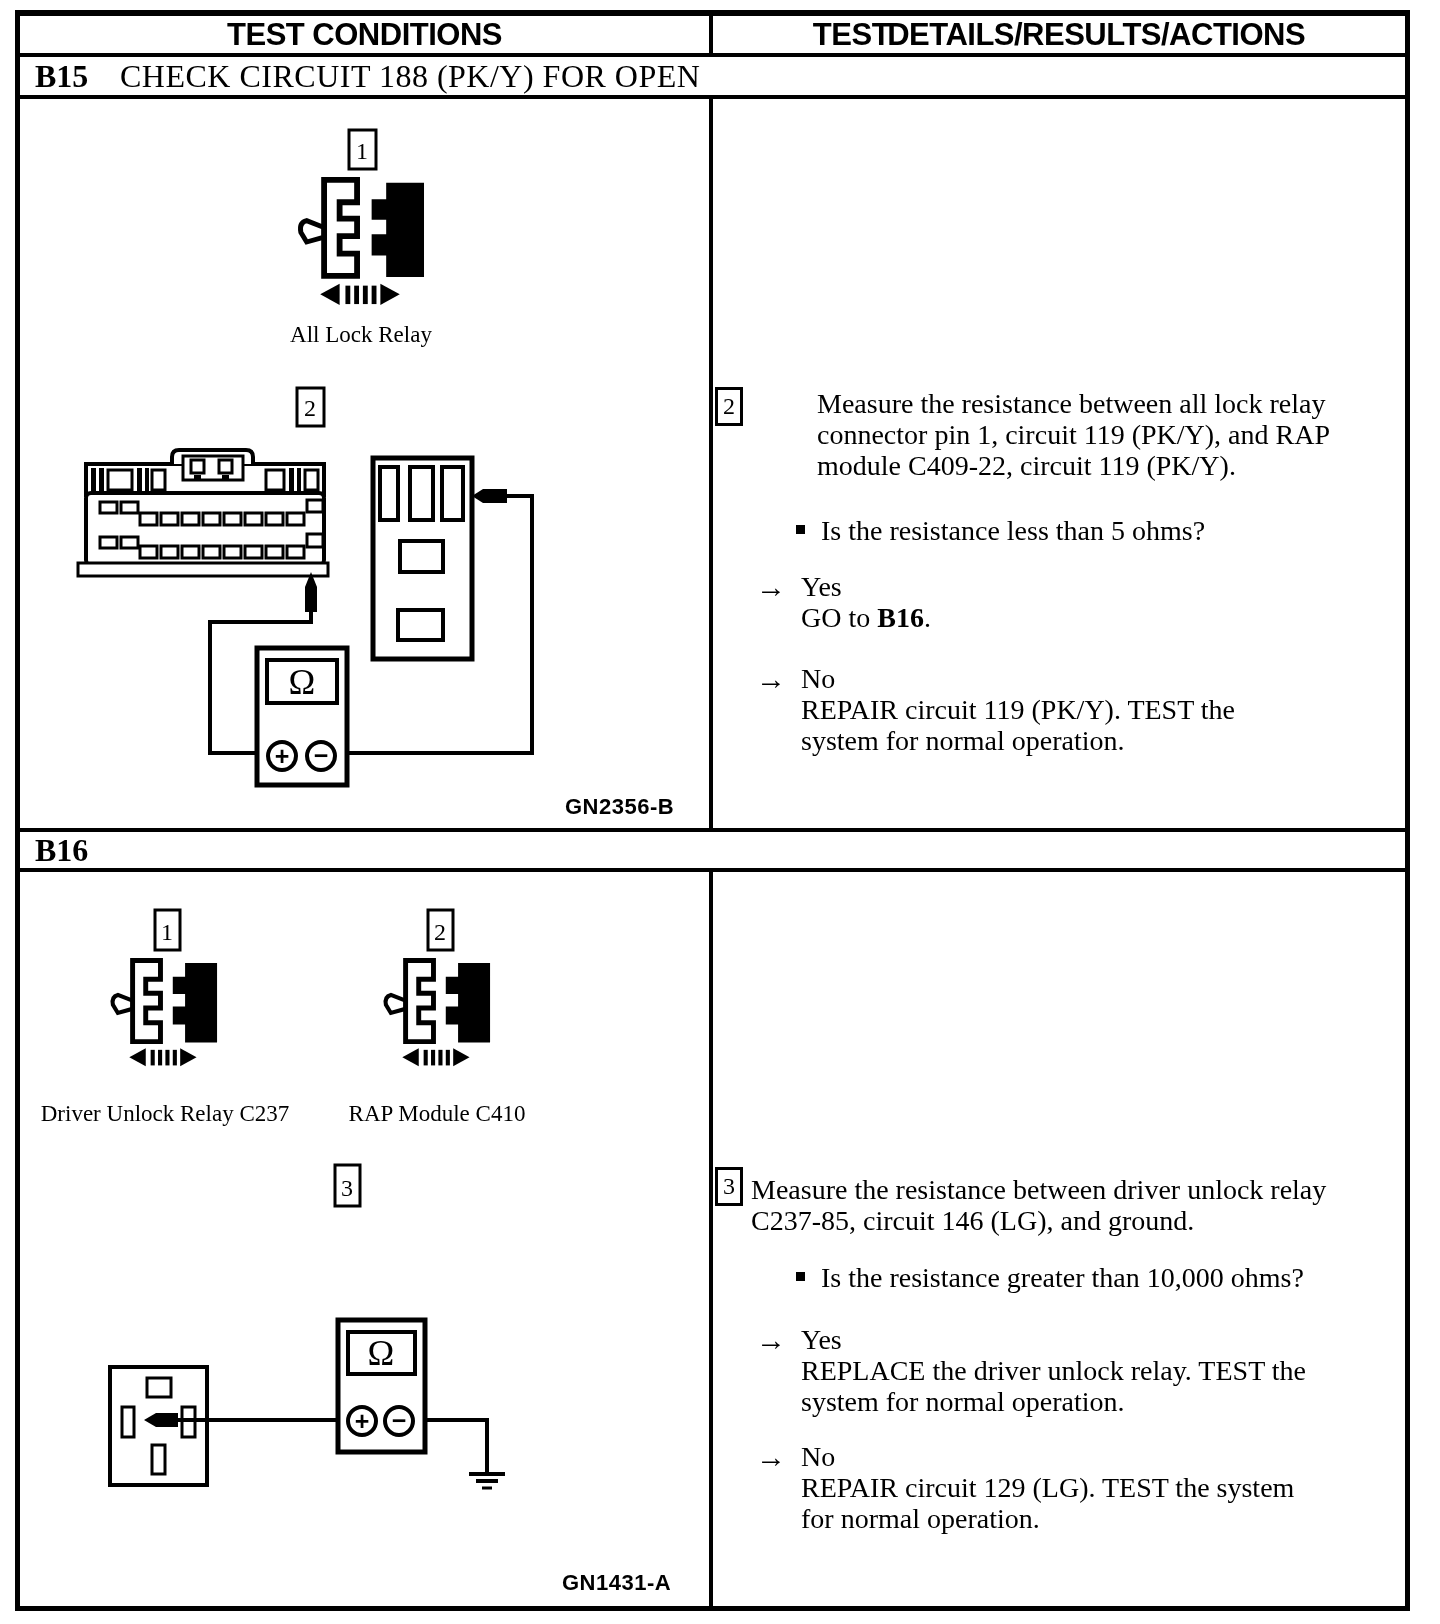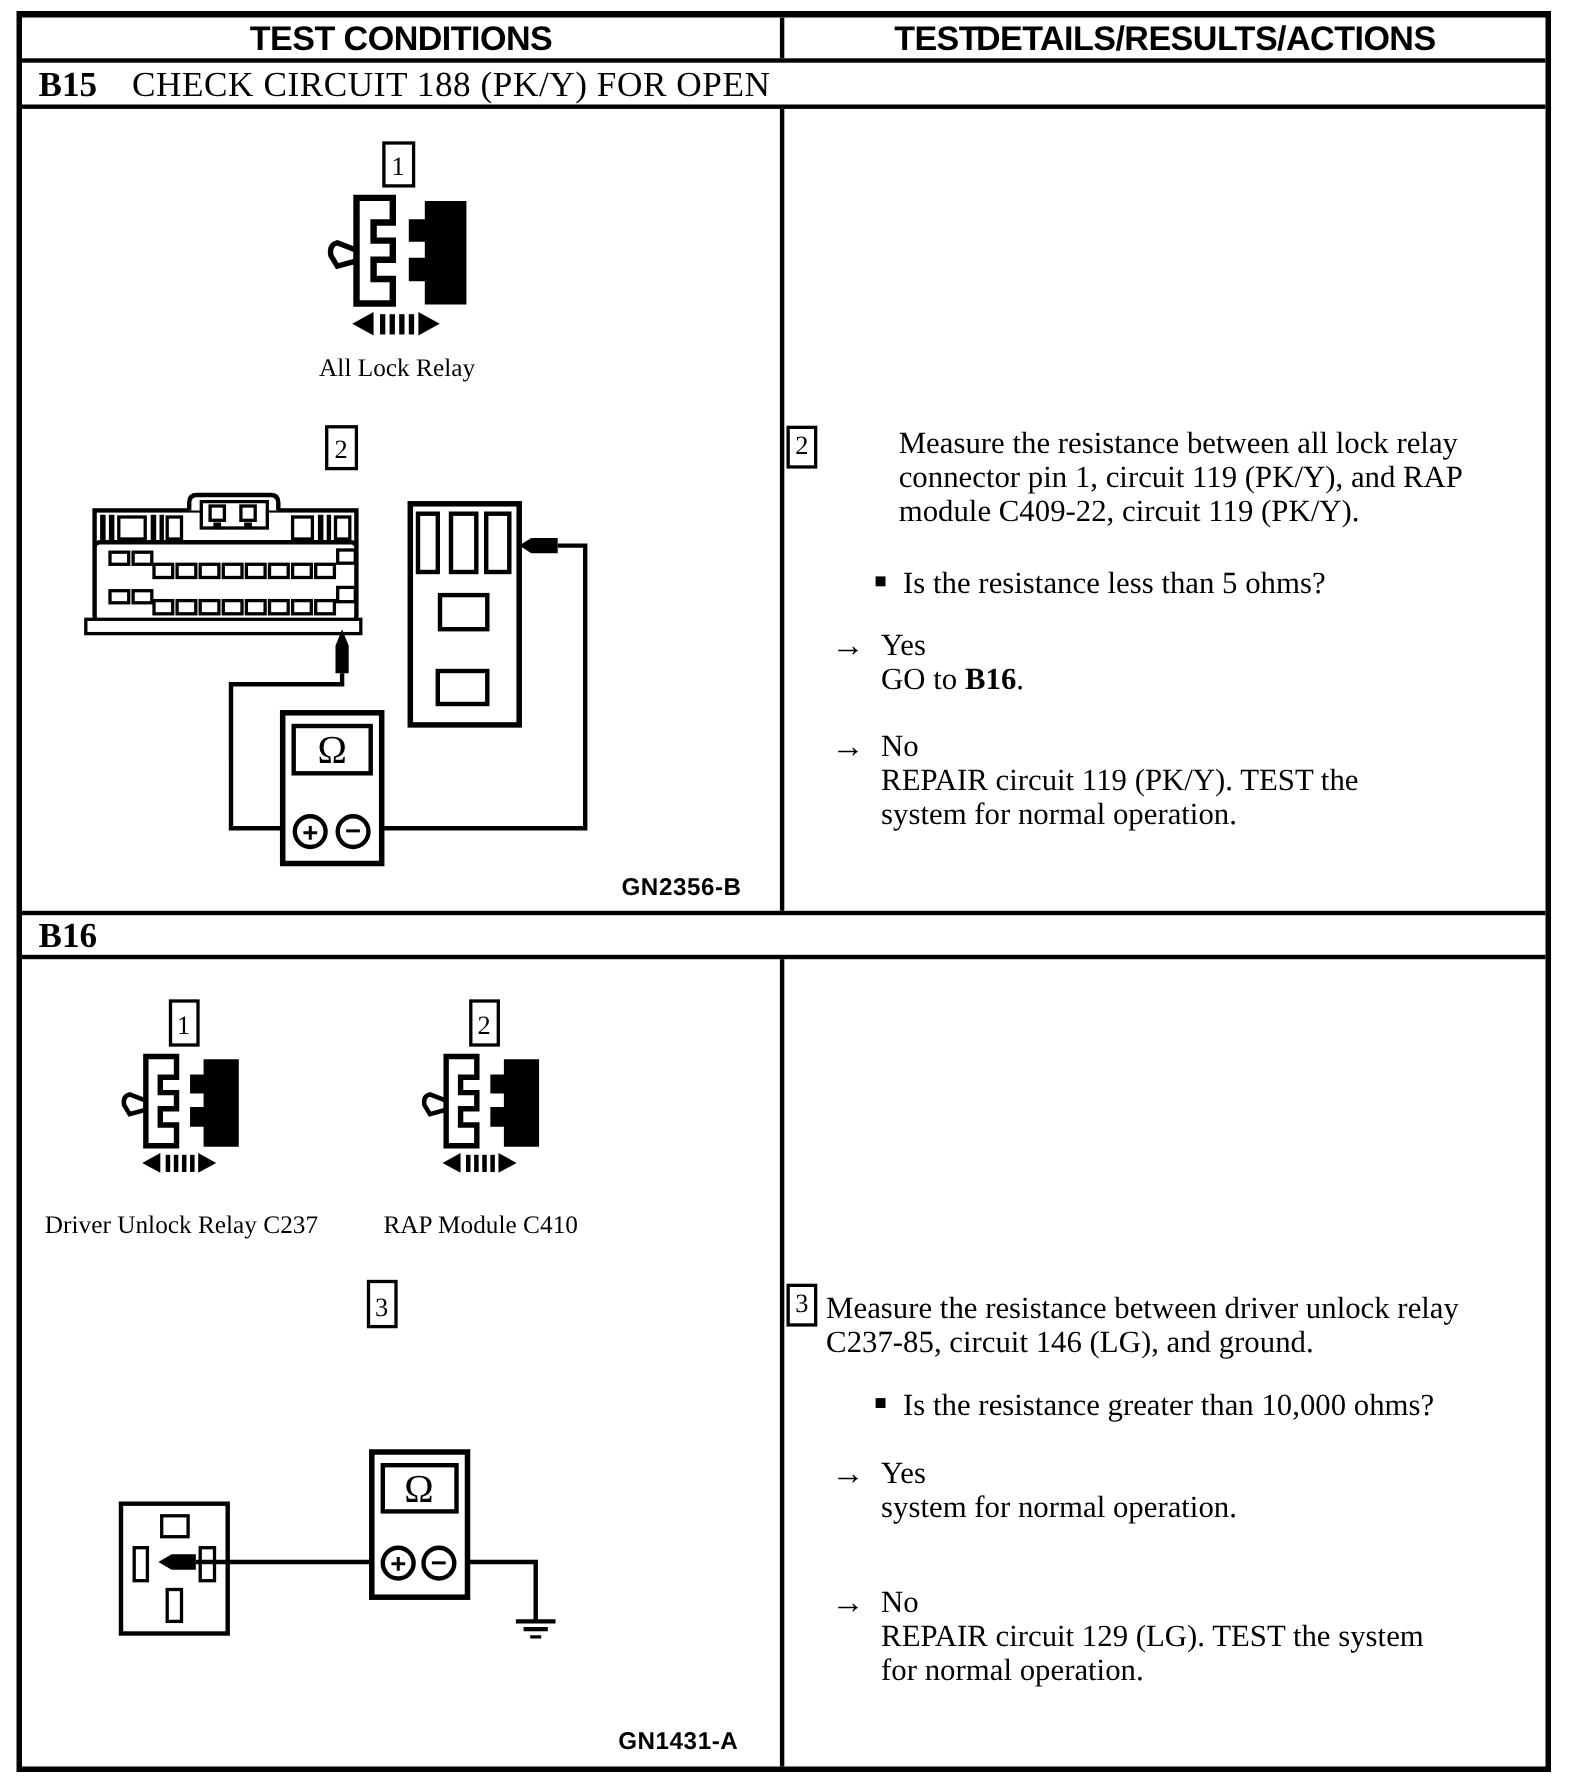--- a/index.html
+++ b/index.html
@@ -279,20 +279,21 @@
           <div class="ln">Measure the resistance between driver unlock relay</div>
           <div class="ln">C237-85, circuit 146 (LG), and ground.</div>
         </div>
         <div class="rc q-row" style="left:83px; top:390px;">
           <span class="bullet"></span>
           <span class="ln">Is the resistance greater than 10,000 ohms?</span>
         </div>
         <div class="arrow" style="left:43px; top:452px;">→</div>
         <div class="rc ans" style="left:88px; top:452px;">
           <div class="lbl">Yes</div>
+          <div class="ln">REPLACE the driver unlock relay. TEST the</div>
           <div class="ln">system for normal operation.</div>
         </div>
         <div class="arrow" style="left:43px; top:569px;">→</div>
         <div class="rc ans" style="left:88px; top:569px;">
           <div class="lbl">No</div>
           <div class="ln">REPAIR circuit 129 (LG). TEST the system</div>
           <div class="ln">for normal operation.</div>
         </div>
       </div>
     </div>

